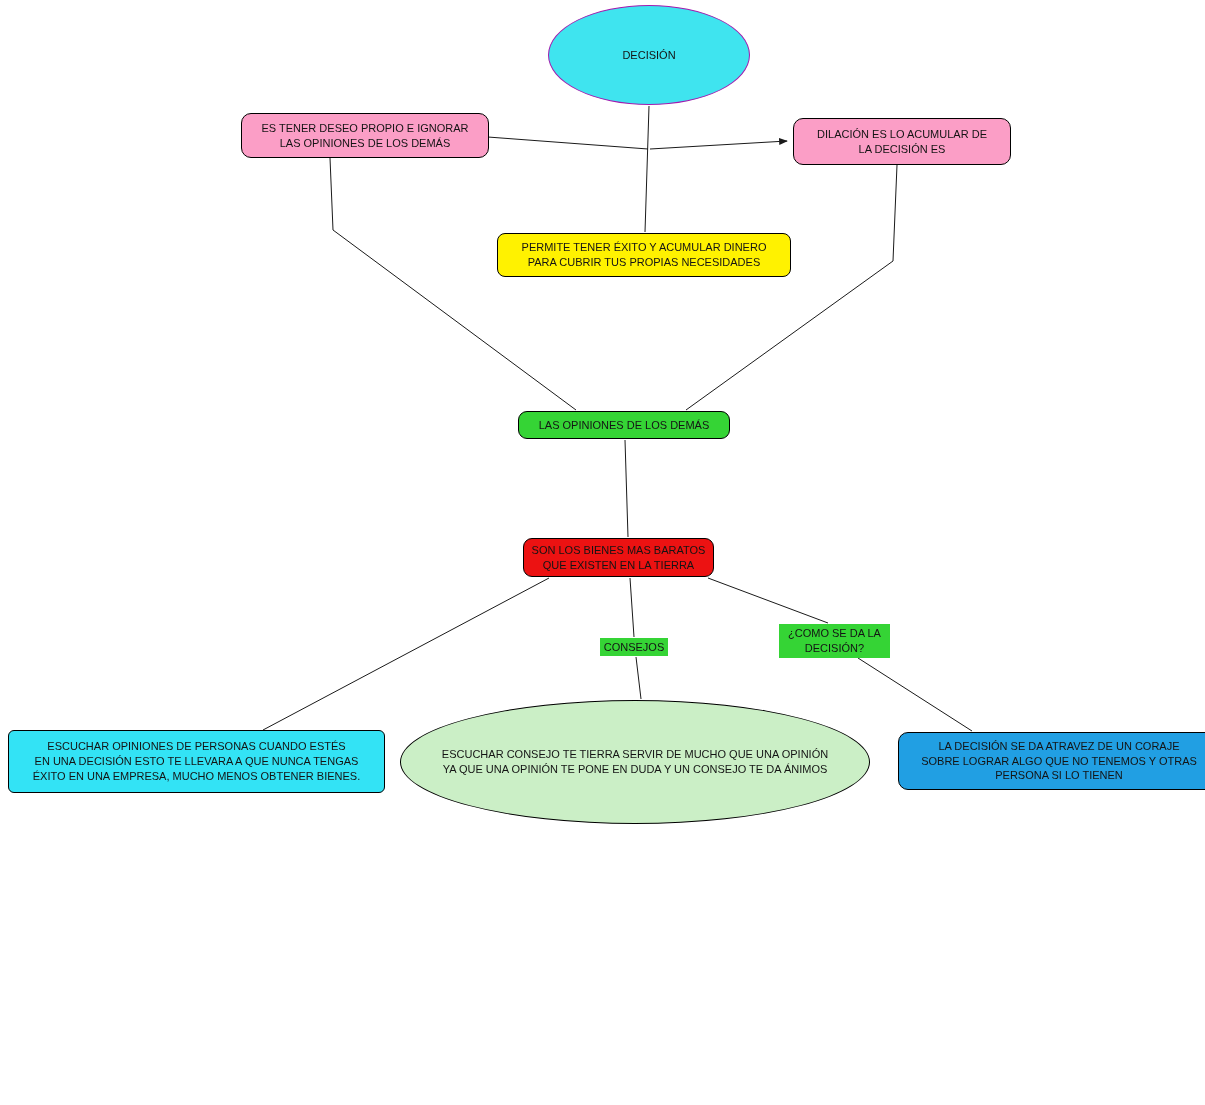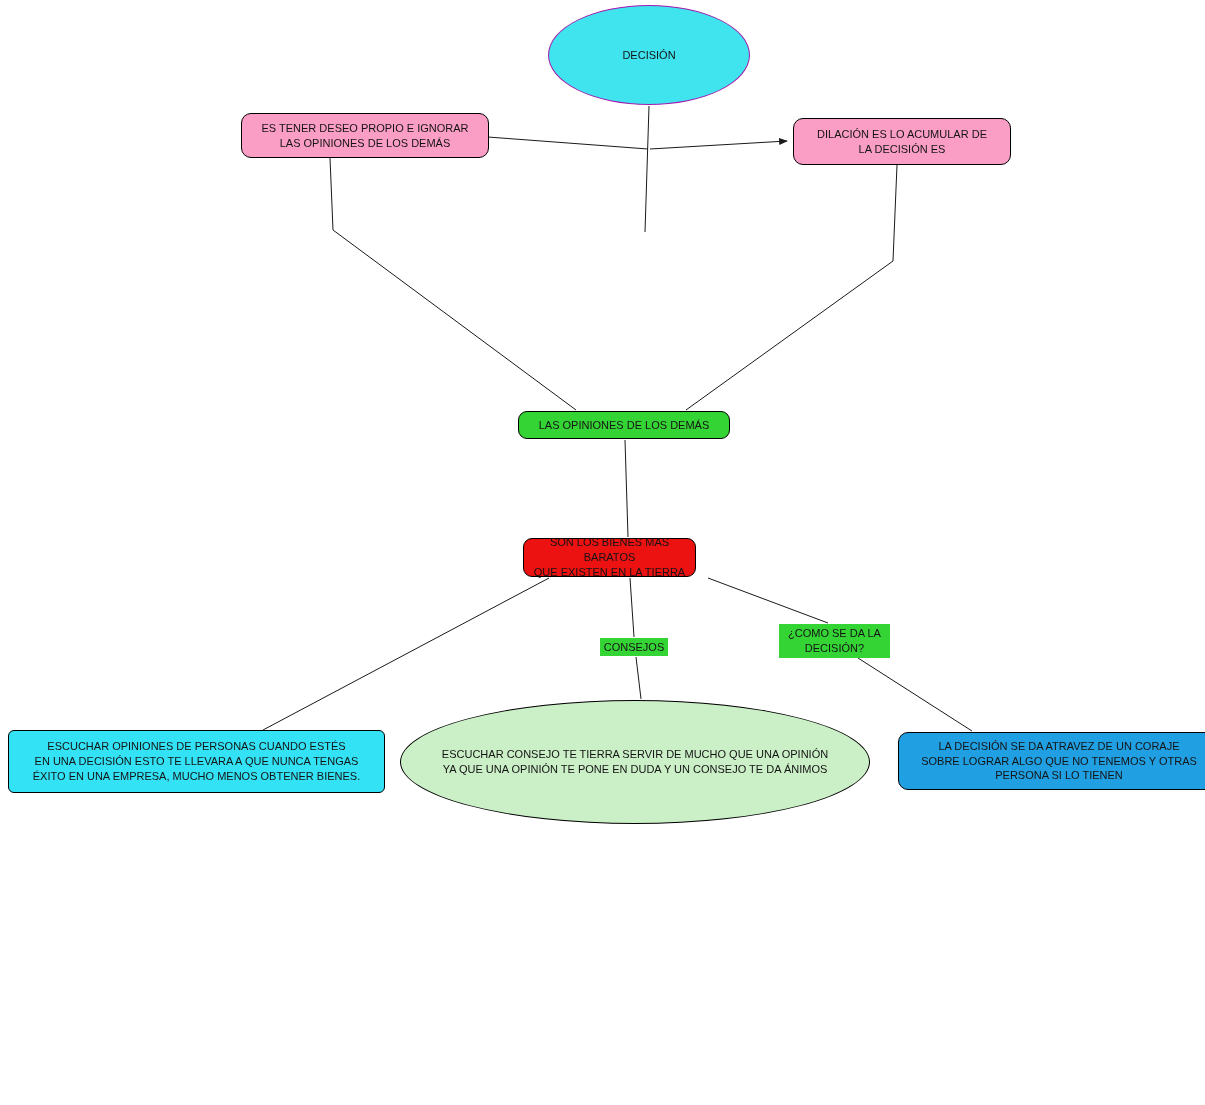--- a/index.html
+++ b/index.html
@@ -58,21 +58,21 @@
   }
 
   
   .n-opiniones {
     left: 518px; top: 411px; width: 212px; height: 28px;
     background: #35d435; border: 1px solid #000; border-radius: 9px;
   }
 
   
   .n-bienes {
-    left: 523px; top: 538px; width: 173px; height: 39px;
+    left: 523px; top: 538px; width: 191px; height: 39px;
     background: #ec1212; border: 1px solid #000; border-radius: 9px;
   }
 
   
   .n-consejos {
     left: 600px; top: 638px; width: 68px; height: 18px;
     background: #35d435; padding: 0 12px;
   }
   .n-como {
     left: 779px; top: 624px; width: 111px; height: 33px;
@@ -132,20 +132,22 @@
   </svg>
 
   <div class="node n-decision">DECISIÓN</div>
 
   <div class="node n-deseo">ES TENER DESEO PROPIO E IGNORAR
 LAS OPINIONES DE LOS DEMÁS</div>
 
   <div class="node n-dilacion">DILACIÓN ES LO ACUMULAR DE
 LA DECISIÓN ES</div>
 
+  <div class="node n-exito">PERMITE TENER ÉXITO Y ACUMULAR DINERO
+PARA CUBRIR TUS PROPIAS NECESIDADES</div>
 
   <div class="node n-opiniones">LAS OPINIONES DE LOS DEMÁS</div>
 
   <div class="node n-bienes">SON LOS BIENES MAS BARATOS
 QUE EXISTEN EN LA TIERRA</div>
 
   <div class="node n-consejos">CONSEJOS</div>
 
   <div class="node n-como">¿COMO SE DA LA
 DECISIÓN?</div>

